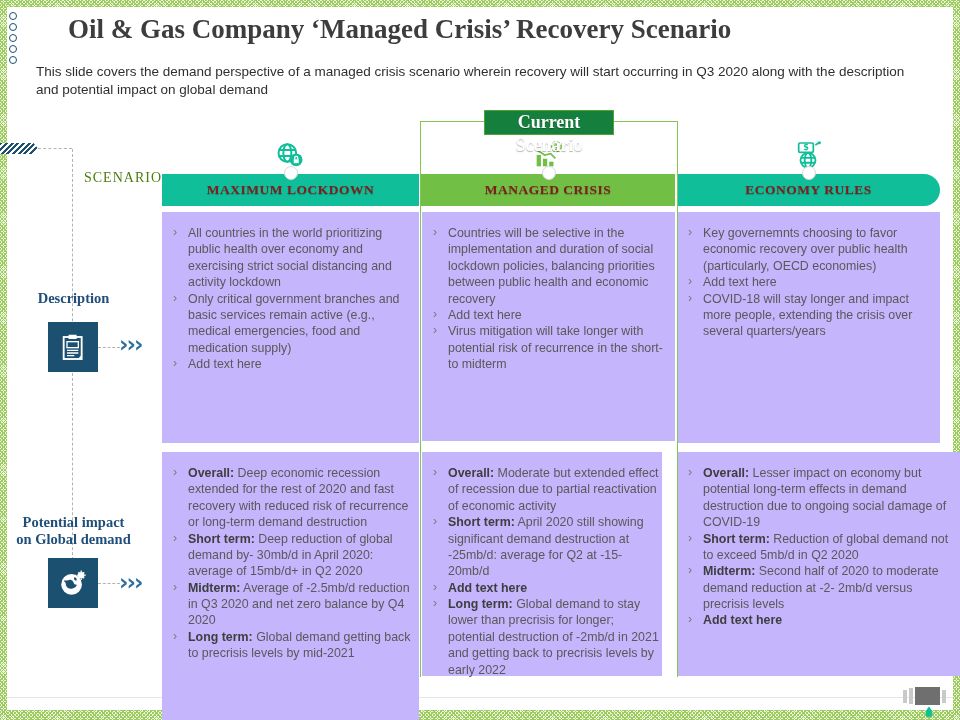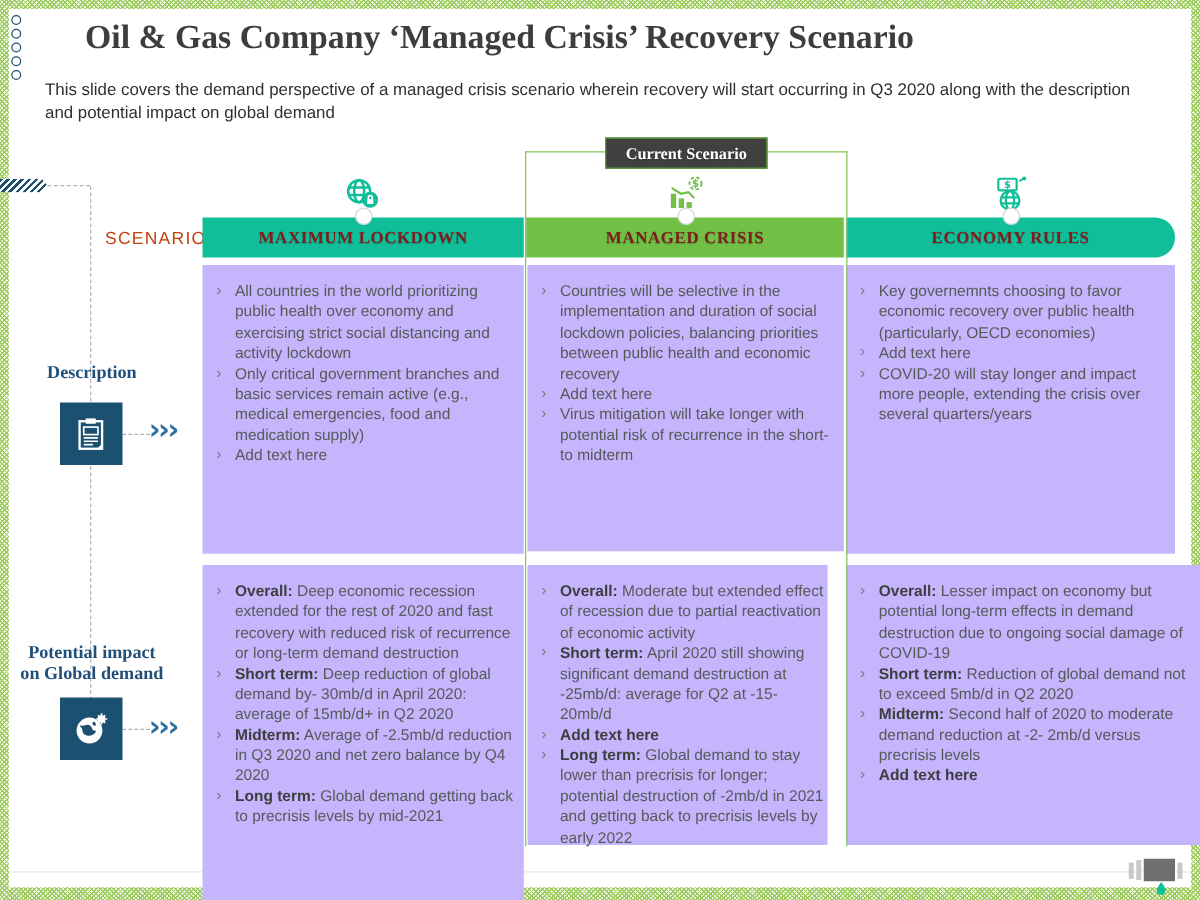--- a/index.html
+++ b/index.html
@@ -20,28 +20,28 @@
   .title{position:absolute;left:36px;top:14px;width:760px;
          font-family:"Liberation Serif",serif;font-weight:bold;font-size:27px;color:#3d3d3d;margin-left:32px;}
   .subtitle{position:absolute;left:36px;top:63px;width:872px;font-size:13.5px;line-height:1.35;color:#2f2f2f;}
 
   .striped-arrow{position:absolute;left:0;top:143px;width:38px;height:11px;
     background:repeating-linear-gradient(135deg,#1b5071 0 2px,#ffffff 2px 4px);
     clip-path:polygon(0 0,88% 0,100% 50%,88% 100%,0 100%);}
   .dash-h{position:absolute;border-top:1px dashed #b3b3b3;height:0;}
   .dash-v{position:absolute;border-left:1px dashed #b3b3b3;width:0;}
 
-  .scenario-label{position:absolute;left:84px;top:182px;font-family:Liberation Sans, sans-serif;
-                  font-size:14px;color:#c2410c;letter-spacing:1px;}
+  .scenario-label{position:absolute;left:84px;top:170px;font-family:Liberation Serif, serif;
+                  font-size:14px;color:#4d7c0f;letter-spacing:1px;}
 
   .highlight-frame{position:absolute;left:420px;top:121px;width:256px;height:555px;
                    border:1.5px solid #84c554;border-bottom:none;z-index:2;}
   .current-scenario{position:absolute;left:484px;top:110px;width:128px;height:23px;z-index:3;
-      background:#404040;border:1px solid #54a231;color:#fff;text-align:center;line-height:23px;
-      font-family:"Liberation Serif",serif;font-weight:bold;font-size:13px;
+      background:#15803d;border:1px solid #54a231;color:#fff;text-align:center;line-height:23px;
+      font-family:"Liberation Serif",serif;font-weight:bold;font-size:18px;
       text-shadow:0 1px 1px rgba(0,0,0,.3);}
 
   .col-icon{position:absolute;top:139px;width:34px;height:32px;z-index:1;}
   .connector-dot{position:absolute;top:166px;width:12px;height:12px;border-radius:50%;
                  background:#fff;border:1px solid #d8d8d8;z-index:4;}
 
   .header-bar{position:absolute;top:174px;height:32px;color:#7f1d1d;text-align:center;line-height:32px;
       font-family:"Liberation Serif",serif;font-weight:bold;font-size:13.5px;letter-spacing:.5px;
       text-shadow:0 1px 1px rgba(0,0,0,.25);z-index:1;}
   .teal-bg{background:#10bf9a;}
@@ -155,21 +155,21 @@
     <ul>
         <li>Countries will be selective in the implementation and duration of social lockdown policies, balancing priorities between public health and economic recovery</li>
         <li>Add text here</li>
         <li>Virus mitigation will take longer with potential risk of recurrence in the short-to midterm</li>
       </ul>
   </div>
   <div class="cell" style="left:677px;top:212px;width:263px;height:231px;">
     <ul>
         <li>Key governemnts choosing to favor economic recovery over public health (particularly, OECD economies)</li>
         <li>Add text here</li>
-        <li>COVID-20 will stay longer and impact more people, extending the crisis over several quarters/years</li>
+        <li>COVID-18 will stay longer and impact more people, extending the crisis over several quarters/years</li>
       </ul>
   </div>
 
   <div class="cell" style="left:162px;top:452px;width:257px;height:280px;">
     <ul>
         <li><b>Overall:</b> Deep economic recession extended for the rest of 2020 and fast recovery with reduced risk of recurrence or long-term demand destruction</li>
         <li><b>Short term:</b> Deep reduction of global demand by- 30mb/d in April 2020: average of 15mb/d+ in Q2 2020</li>
         <li><b>Midterm:</b> Average of -2.5mb/d reduction in Q3 2020 and net zero balance by Q4 2020</li>
         <li><b>Long term:</b> Global demand getting back to precrisis levels by mid-2021</li>
       </ul>

